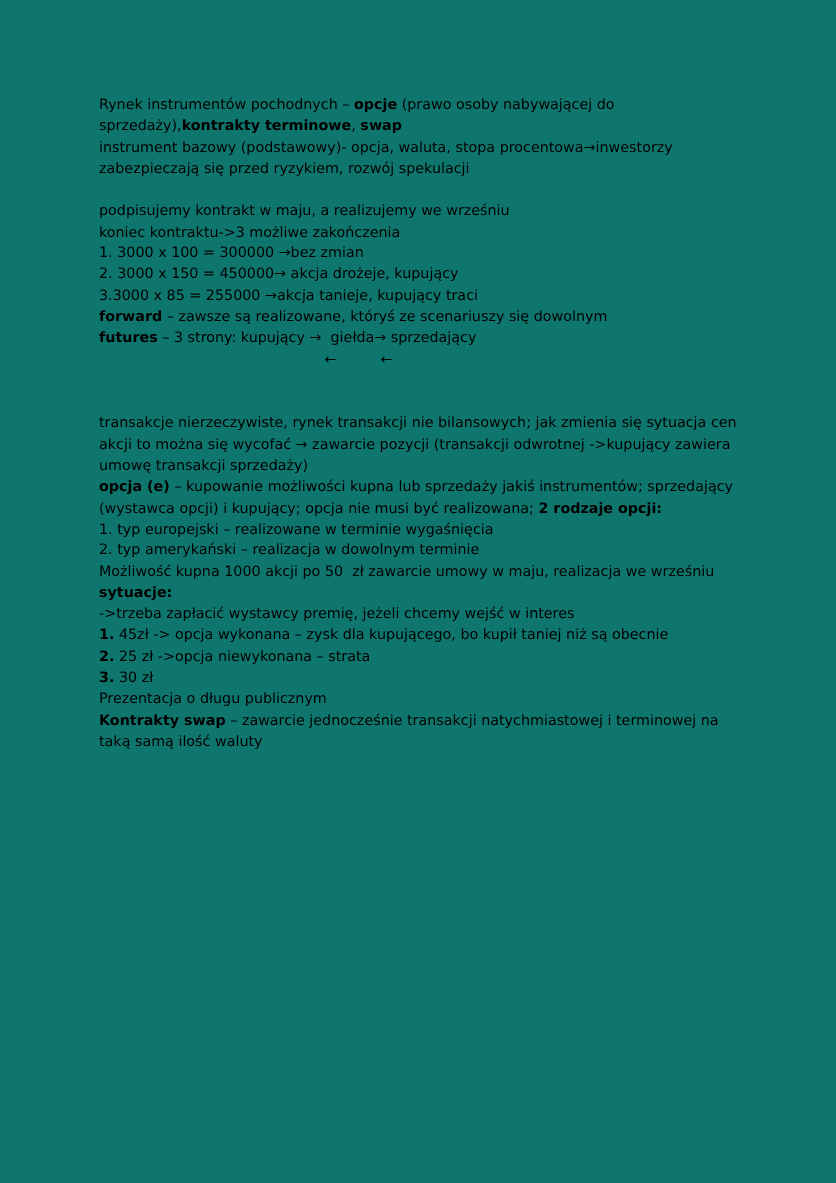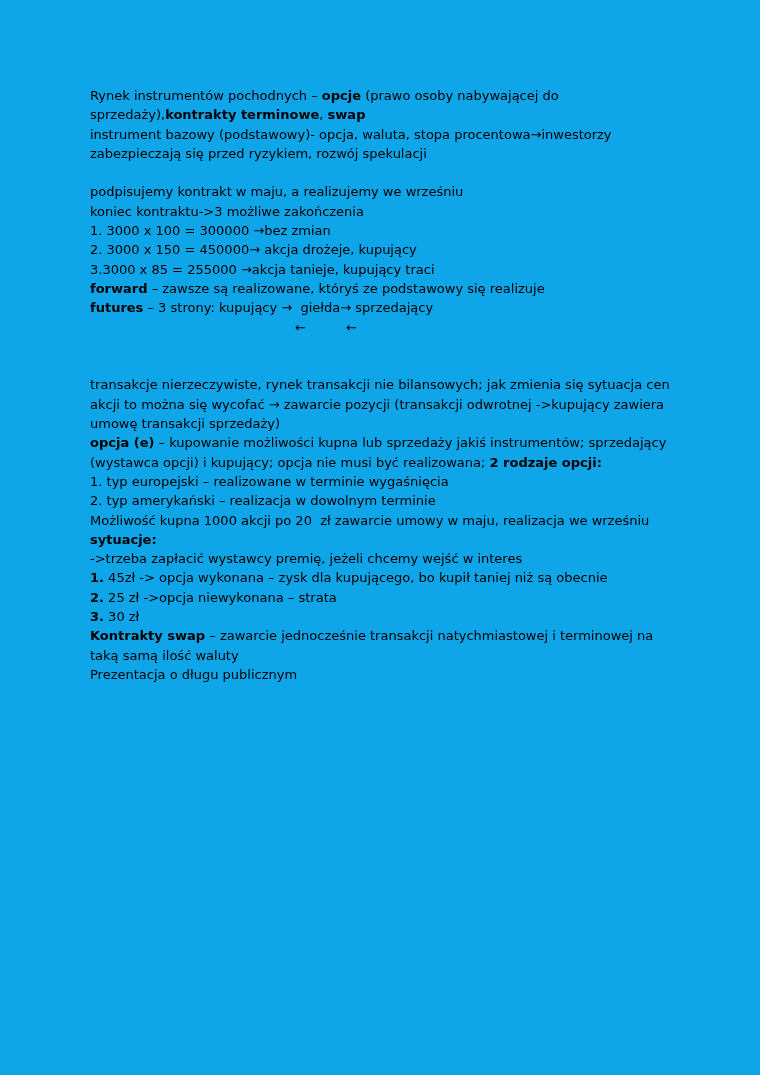--- a/index.html
+++ b/index.html
@@ -10,21 +10,21 @@
   body {
     width: 760px;
     height: 1075px;
     font-family: "DejaVu Sans", sans-serif;
     color: #000000;
   }
   .page {
     position: relative;
     width: 760px;
     height: 1075px;
-    background: #0ea5e9;
+    background: #0f766e;
     box-sizing: border-box;
   }
   .content {
     position: absolute;
     left: 90px;
     top: 86px;
     width: 590px;
   }
   .para {
     font-size: 13.0px;
@@ -60,42 +60,42 @@
 
 
     <div class="blank"></div>
 
     <p class="para">podpisujemy kontrakt w maju, a realizujemy we wrześniu</p>
     <p class="para">koniec kontraktu-&gt;3 możliwe zakończenia</p>
     <p class="para">1. 3000 x 100 = 300000 →bez zmian</p>
     <p class="para">2. 3000 x 150 = 450000→ akcja drożeje, kupujący</p>
     <p class="para">3.3000 x 85 = 255000 →akcja tanieje, kupujący traci</p>
 
-    <p class="para"><span class="b">forward</span><span> – zawsze są realizowane, któryś ze podstawowy się realizuje</span></p>
+    <p class="para"><span class="b">forward</span><span> – zawsze są realizowane, któryś ze scenariuszy się dowolnym</span></p>
 
     <p class="para"><span class="b">futures</span><span> – 3 strony</span><span class="u">: kupujący</span><span> →  giełda→ sprzedający</span></p>
 
     <p class="arrows-line"><span class="arrow-gap-1"></span><span>←</span><span class="arrow-gap-2"></span><span>←</span></p>
 
     <div class="blank"></div>
     <div class="blank"></div>
 
     <p class="para">transakcje nierzeczywiste, rynek transakcji nie bilansowych; jak zmienia się sytuacja cen akcji to można się wycofać → zawarcie pozycji (transakcji odwrotnej -&gt;kupujący zawiera umowę transakcji sprzedaży)</p>
 
     <p class="para"><span class="b">opcja (e)</span><span> – kupowanie możliwości kupna lub sprzedaży jakiś instrumentów; sprzedający (wystawca opcji) i kupujący; opcja nie musi być realizowana; </span><span class="b">2 rodzaje opcji:</span></p>
 
     <p class="para">1. typ europejski – realizowane w terminie wygaśnięcia</p>
     <p class="para">2. typ amerykański – realizacja w dowolnym terminie</p>
-    <p class="para">Możliwość kupna 1000 akcji po 20  zł zawarcie umowy w maju, realizacja we wrześniu</p>
+    <p class="para">Możliwość kupna 1000 akcji po 50  zł zawarcie umowy w maju, realizacja we wrześniu</p>
     <p class="para"><span class="b">sytuacje:</span></p>
 
     <p class="para">-&gt;trzeba zapłacić wystawcy premię, jeżeli chcemy wejść w interes</p>
 
     <p class="para"><span class="b">1.</span><span> 45zł -&gt; opcja wykonana – zysk dla kupującego, bo kupił taniej niż są obecnie</span></p>
     <p class="para"><span class="b">2.</span><span> 25 zł -&gt;opcja niewykonana – strata</span></p>
     <p class="para"><span class="b">3.</span><span> 30 zł</span></p>
 
+    <p class="para">Prezentacja o długu publicznym</p>
+
     <p class="para"><span class="b">Kontrakty swap</span><span> – zawarcie jednocześnie transakcji natychmiastowej i terminowej na taką samą ilość waluty</span></p>
-
-    <p class="para">Prezentacja o długu publicznym</p>
 
   </div>
 </div>
 
 </body></html>

